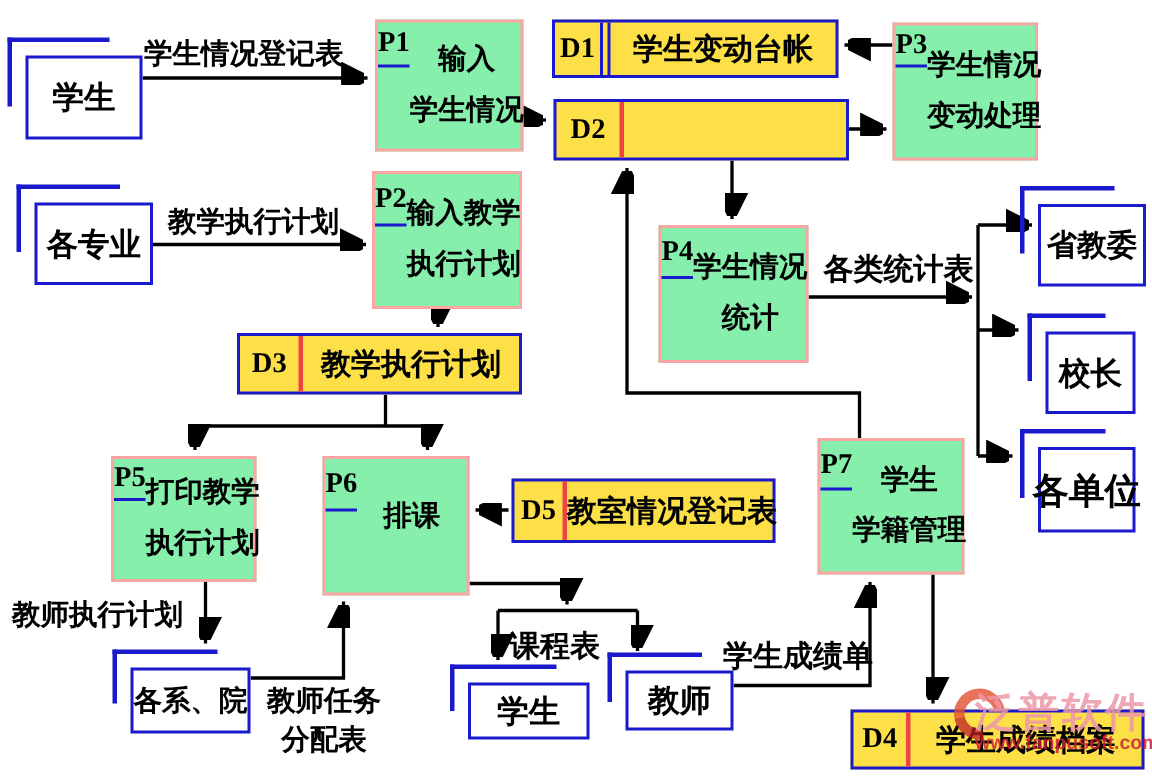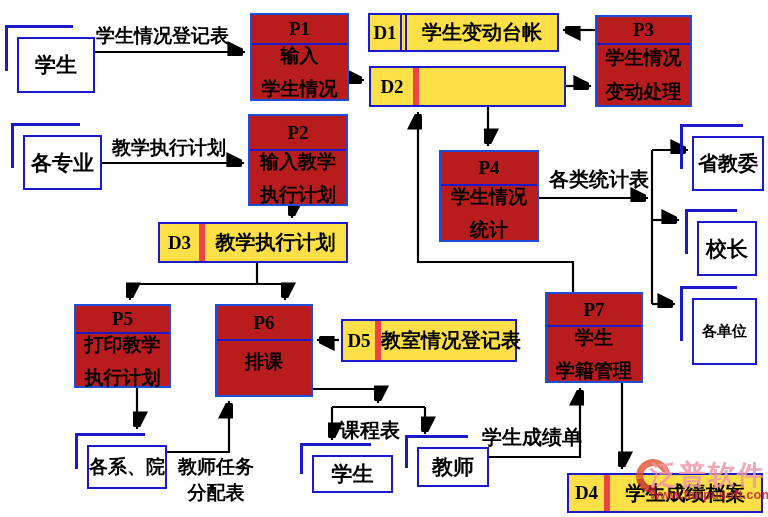--- a/index.html
+++ b/index.html
@@ -3,39 +3,39 @@
 <meta charset="utf-8">
 <style>
   html,body{margin:0;padding:0;background:#fff;}
   #canvas{
     position:relative;width:768px;height:517px;background:#ffffff;overflow:hidden;
     font-family:"Liberation Sans",sans-serif;color:#000;
   }
   #wires{position:absolute;left:0;top:0;z-index:1;}
   
   .proc{
-    position:absolute;z-index:2;background:#b91c1c;border:2px solid #1d4ed8;
-    display:flex;flex-direction:column;box-sizing:border-box;
+    position:absolute;z-index:2;background:#86efac;border:2px solid #fca5a5;
+    display:flex;flex-direction:row;box-sizing:border-box;
   }
   .proc-id{
     flex:0 0 auto;border-bottom:2px solid #1a1acc;display:flex;align-items:center;justify-content:center;
     font-family:"Liberation Serif",serif;font-weight:bold;font-size:19px;
   }
   .proc-name{
     flex:1 1 auto;display:flex;flex-direction:column;align-items:center;justify-content:center;
     font-weight:bold;font-size:19px;line-height:1.18;text-align:center;gap:11px;
   }
   .proc-name span{display:block;white-space:nowrap;}
   
   .store{
     position:absolute;z-index:2;background:#fde047;border:2px solid #1a1acc;
     display:flex;box-sizing:border-box;
   }
   .store-id{
-    flex:0 0 auto;border-right:6px solid #ef4444;display:flex;align-items:center;justify-content:center;
+    flex:0 0 auto;border-right:3px solid #ef4444;display:flex;align-items:center;justify-content:center;
     font-family:"Liberation Serif",serif;font-weight:bold;font-size:19px;
   }
   .store-id.dbl{border-right:7px double #1a1acc;}
   .store-name{
     flex:1 1 auto;display:flex;align-items:center;justify-content:center;
     font-weight:bold;font-size:20px;white-space:nowrap;
   }
   
   .entity{
     position:absolute;z-index:2;background:#fff;border:2px solid #1a1acc;
@@ -201,27 +201,28 @@
   </div>
   <div class="entity" style="left:417px;top:447px;width:72px;height:40px">
     <span>教师</span>
   </div>
   <div class="entity" style="left:692px;top:136px;width:72px;height:55px;font-size:20px">
     <span>省教委</span>
   </div>
   <div class="entity" style="left:697px;top:221px;width:60px;height:55px">
     <span>校长</span>
   </div>
-  <div class="entity" style="left:692px;top:298px;width:65px;height:67px;font-size:15px">
+  <div class="entity" style="left:692px;top:298px;width:65px;height:57px;font-size:24px">
     <span>各单位</span>
   </div>
 
   <div class="flabel" style="left:96px;top:23px">学生情况登记表</div>
   <div class="flabel" style="left:112px;top:135px">教学执行计划</div>
   <div class="flabel" style="left:549px;top:166px;font-size:20px">各类统计表</div>
+  <div class="flabel" style="left:8px;top:397px">教师执行计划</div>
   <div class="flabel" style="left:174px;top:454px;width:84px">
     <span>教师任务</span>
     <span>分配表</span>
   </div>
   <div class="flabel" style="left:340px;top:417px;font-size:20px">课程表</div>
   <div class="flabel" style="left:482px;top:424px;font-size:20px">学生成绩单</div>
 
   <div id="watermark">
     <div id="wm-logo"></div>
     <div id="wm-brand">泛普软件</div>

